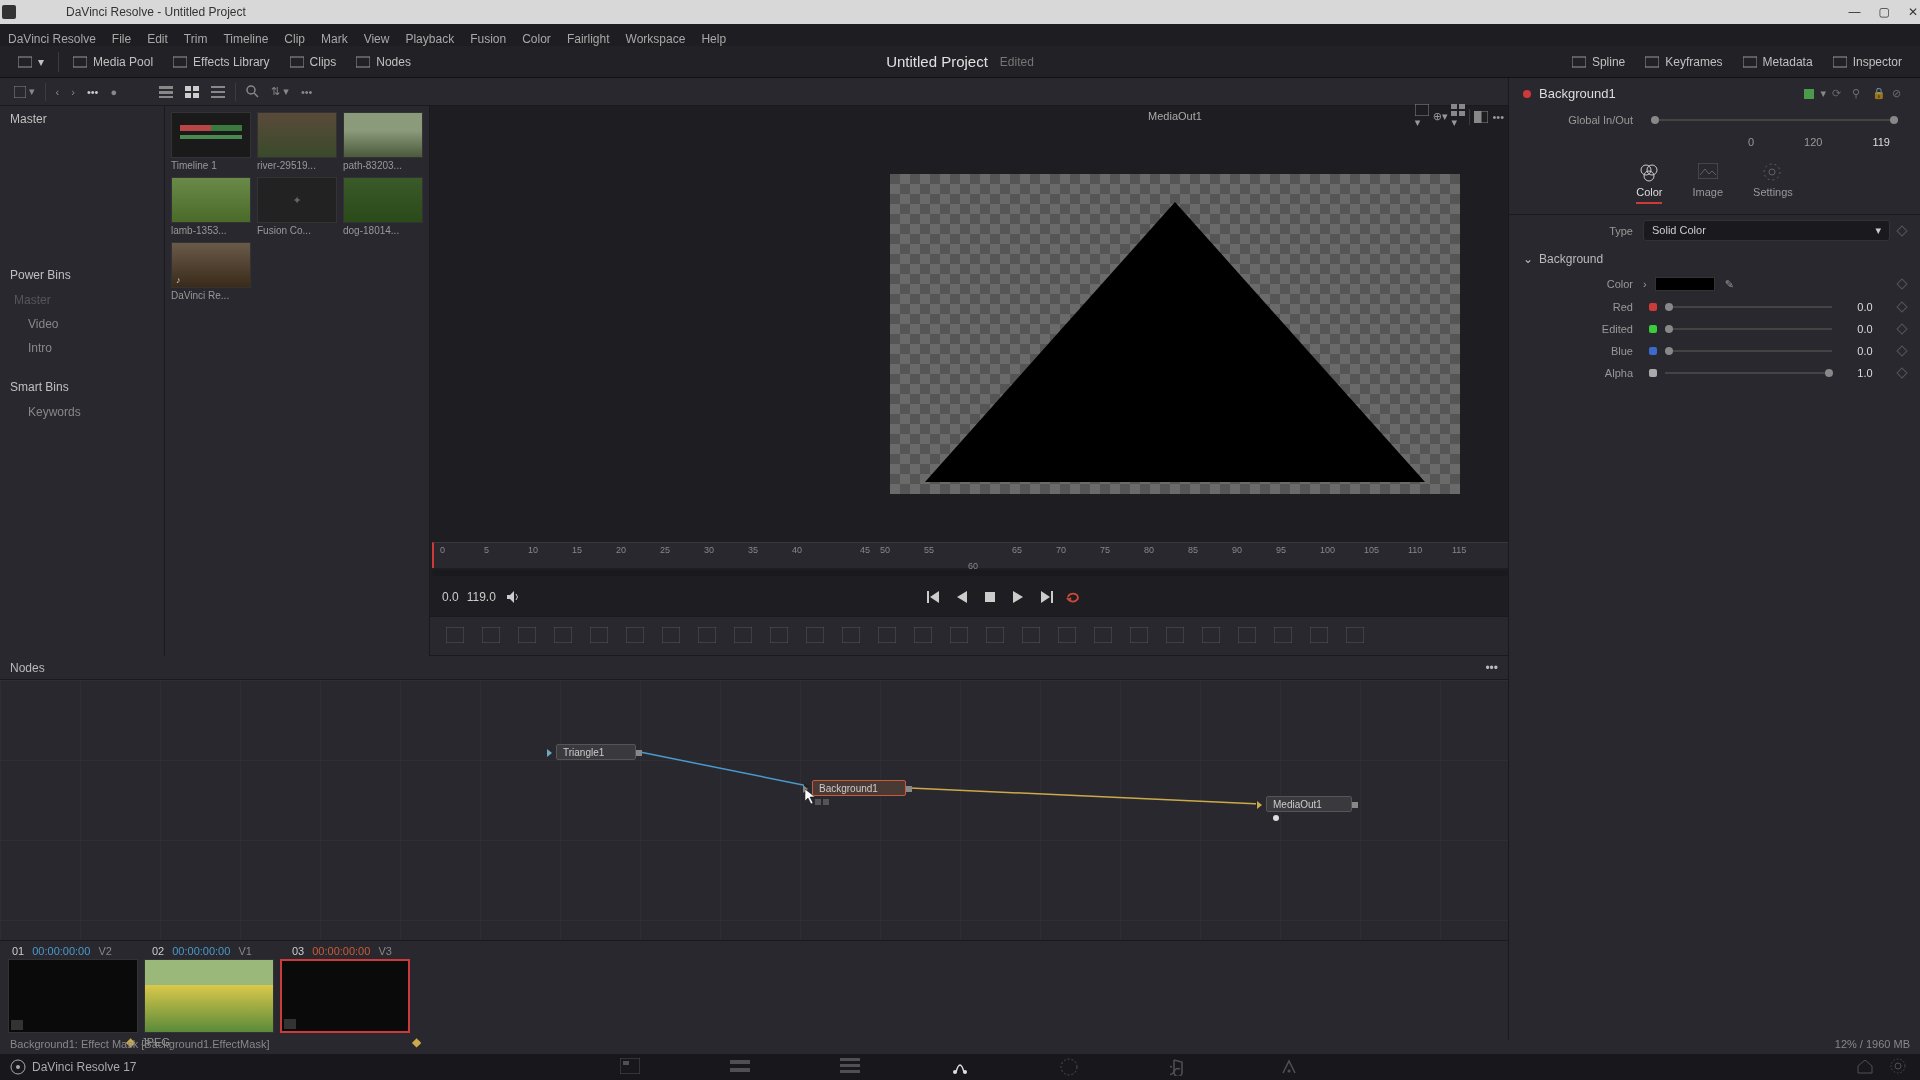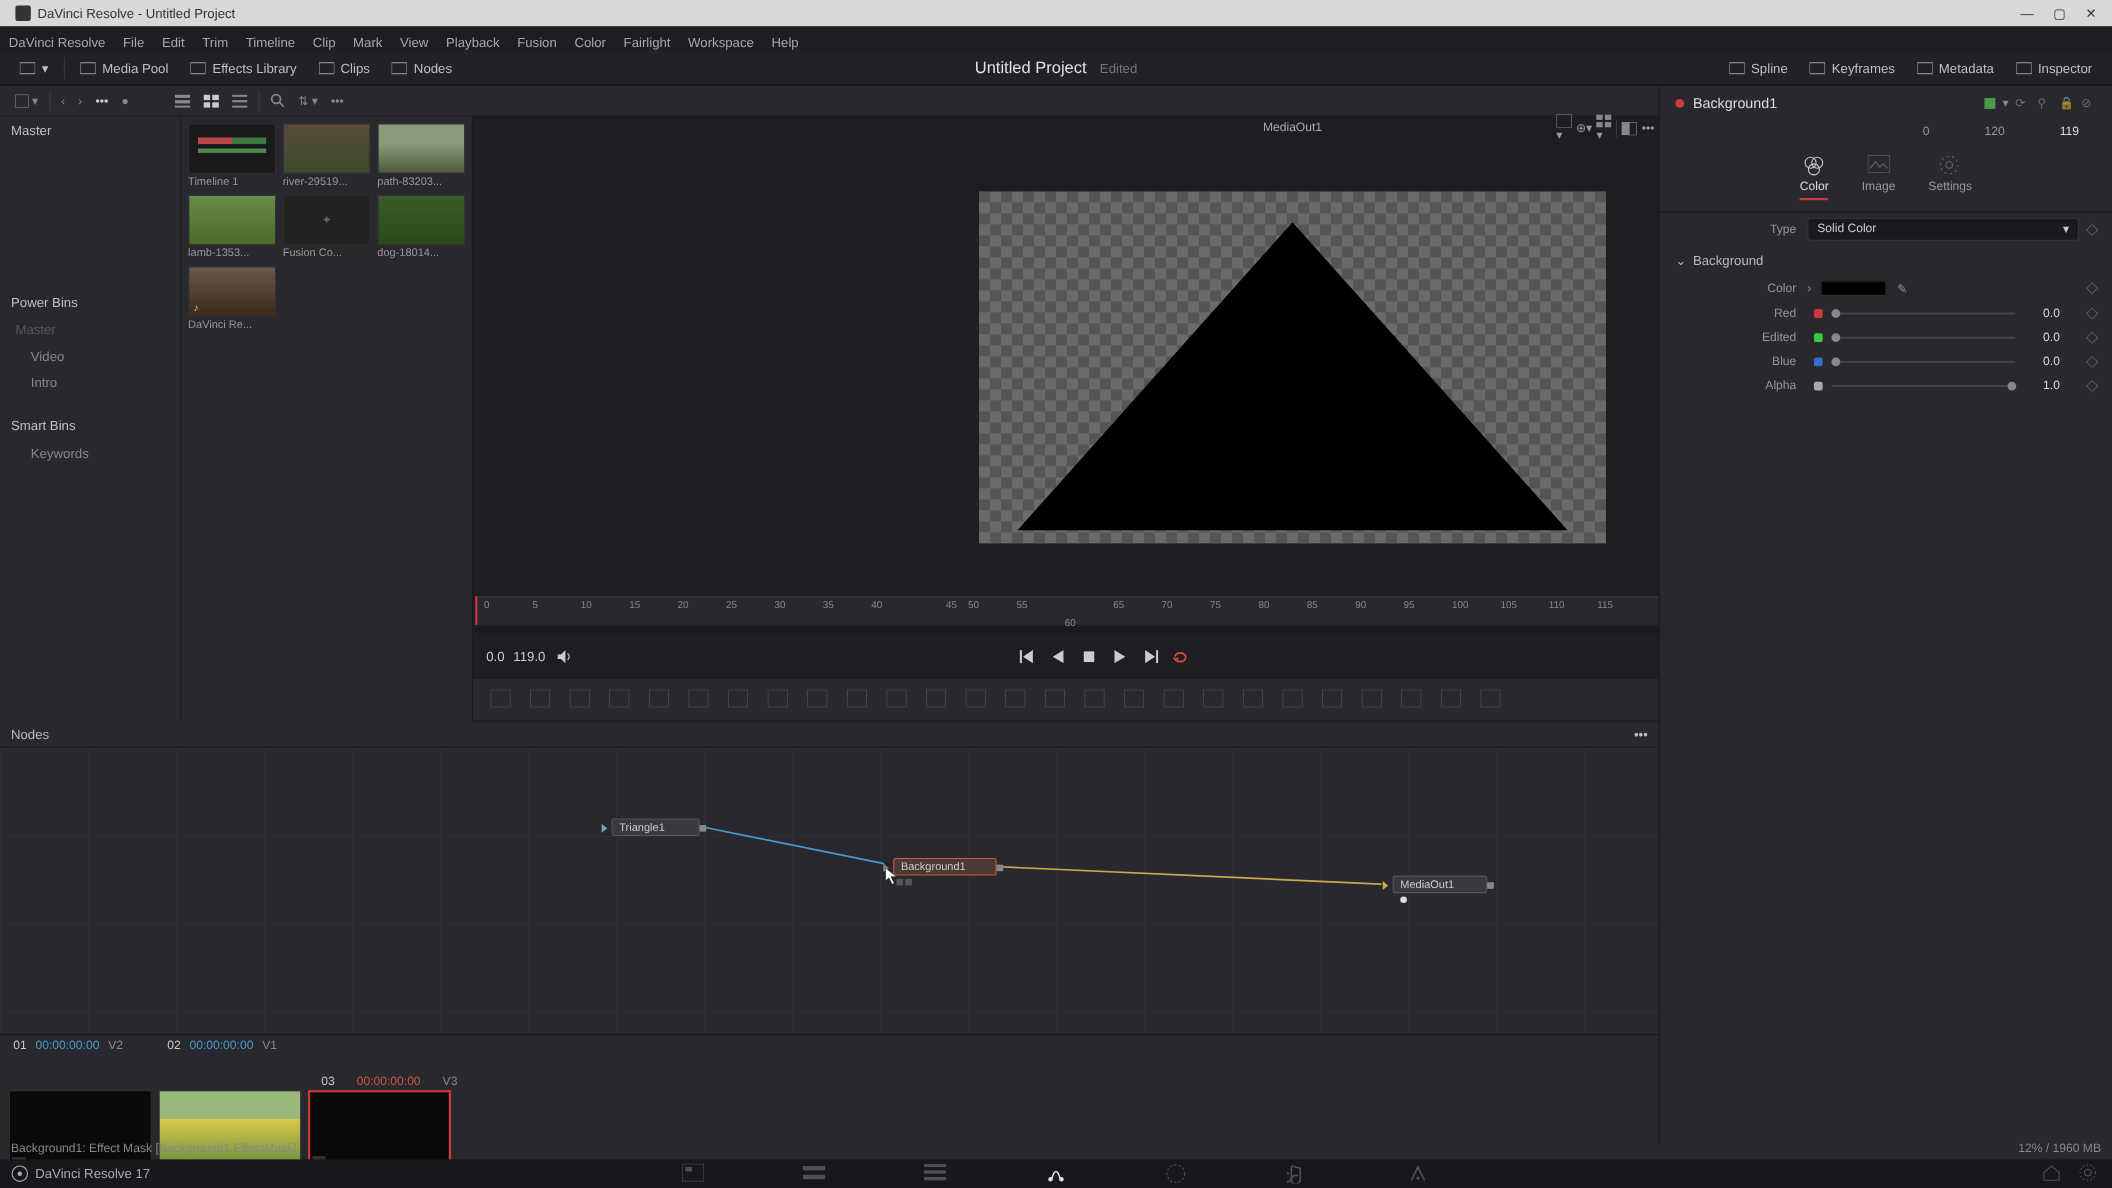--- a/index.html
+++ b/index.html
@@ -1,19 +1,19 @@
 <!DOCTYPE html>
 <html><head>
 <meta charset="utf-8">
 <style>
 * { margin: 0; padding: 0; box-sizing: border-box; font-family: Arial, sans-serif; }
 body { background: #28282e; color: #999; font-size: 11px; overflow: hidden; width: 1920px; height: 1080px; position: relative; }
 
 
-.titlebar { height: 24px; background: #d8d8d8; display: flex; align-items: center; padding: 0 14px; color: #333; font-size: 12px; }
+.titlebar { height: 24px; background: #d8d8d8; display: flex; align-items: center; padding: 0 2px; color: #333; font-size: 12px; gap: 44px; }
 .titlebar .icon { width: 14px; height: 14px; background: #333; margin-right: 6px; border-radius: 2px; }
 .titlebar .win-controls { margin-left: auto; display: flex; gap: 18px; }
 .titlebar .win-controls span { cursor: pointer; }
 
 
 .menubar { height: 22px; background: #1e1e22; display: flex; align-items: flex-end; padding: 0 2px; }
 .menubar .menu-item { padding: 0 8px; color: #a8a8a8; font-size: 12px; cursor: pointer; }
 .menubar .menu-item:first-child { padding-left: 6px; }
 
 
@@ -616,21 +616,21 @@
       <span style="display: flex; gap: 4px; width: 136px;">
         <span class="num">01</span>
         <span class="tc-val">00:00:00:00</span>
         <span class="track">V2</span>
       </span>
       <span style="display: flex; gap: 4px; width: 136px;">
         <span class="num">02</span>
         <span class="tc-val">00:00:00:00</span>
         <span class="track">V1</span>
       </span>
-      <span style="display: flex; gap: 16px; width: 136px; margin-top: 32px;">
+      <span style="display: flex; gap: 4px; width: 136px;">
         <span class="num">03</span>
         <span class="tc-val red">00:00:00:00</span>
         <span class="track">V3</span>
       </span>
     </div>
   <div class="tc-thumbs">
     <div class="tc-clip">
         <div class="badge"></div>
       </div>
     <div class="tc-clip field"></div>
@@ -649,20 +649,27 @@
   <div class="insp-node">
     <div class="dot"></div>
     <span class="name">Background1</span>
     <div class="badges">
       <div class="sq"></div>
       <span style="color:#888">▾</span>
       <span class="badge">⟳</span>
       <span class="badge">⚲</span>
       <span class="badge">🔒</span>
       <span class="badge">⊘</span>
+    </div>
+  </div>
+  <div class="insp-row">
+    <div class="label">Global In/Out</div>
+    <div class="slider">
+      <div class="handle" style="left:0"></div>
+      <div class="handle" style="right:0"></div>
     </div>
   </div>
   <div class="insp-row" style="justify-content:flex-end; gap:50px; padding-right:30px;">
     <span>0</span>
     <span>120</span>
     <span style="color:#ddd">119</span>
   </div>
   <div class="insp-mode-tabs">
     <div class="insp-mode-tab active">
       <div class="icon">

